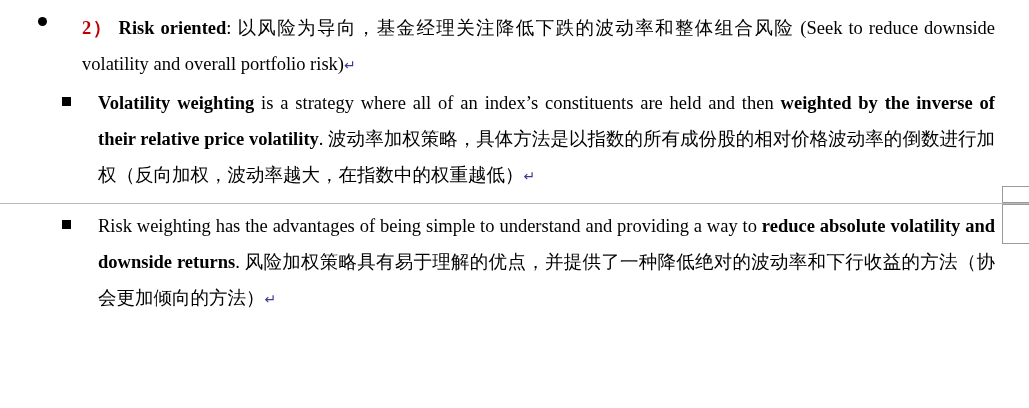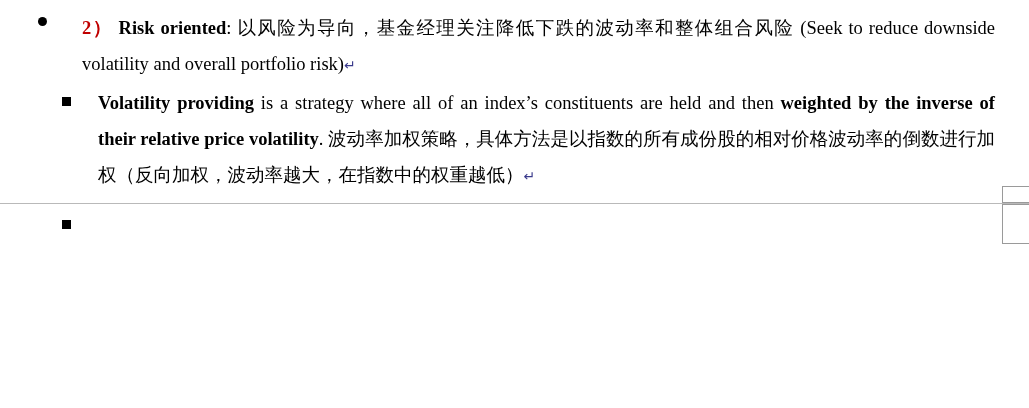--- a/index.html
+++ b/index.html
@@ -110,29 +110,32 @@
     <span class="bullet-disc"></span>
     <div class="para">
       <span class="marker-num">2）</span>
       <span class="b">Risk oriented</span><span>: 以风险为导向，基金经理关注降低下跌的波动率和整体组合风险 (Seek to reduce downside volatility and overall portfolio risk)</span><span class="ret">↵</span>
     </div>
   </div>
 
   <div class="lvl2 block-b">
     <span class="bullet-square"></span>
     <div class="para">
-      <span class="b">Volatility providing</span><span> is a strategy where all of an index’s constituents are held and then </span><span class="b">weighted by the inverse of their relative price volatility</span><span>. 波动率加权策略，具体方法是以指数的所有成份股的相对价格波动率的倒数进行加权（反向加权，波动率越大，在指数中的权重越低）</span><span class="ret">↵</span>
+      <span class="b">Volatility weighting</span><span> is a strategy where all of an index’s constituents are held and then </span><span class="b">weighted by the inverse of their relative price volatility</span><span>. 波动率加权策略，具体方法是以指数的所有成份股的相对价格波动率的倒数进行加权（反向加权，波动率越大，在指数中的权重越低）</span><span class="ret">↵</span>
     </div>
   </div>
 
   <div class="divider" id="divider-top"></div>
   <div class="edge-mark" id="edge-mark-1"></div>
   <div class="edge-mark" id="edge-mark-2"></div>
 
   <div class="lvl2 block-c">
     <span class="bullet-square"></span>
   </div>
 
   <div class="lvl2 block-d">
     <span class="bullet-square"></span>
+    <div class="para">
+      <span>Risk weighting has the advantages of being simple to understand and providing a way to </span><span class="b">reduce absolute volatility and downside returns</span><span>. 风险加权策略具有易于理解的优点，并提供了一种降低绝对的波动率和下行收益的方法（协会更加倾向的方法）</span><span class="ret">↵</span>
+    </div>
   </div>
 
 </div>
 
 </body></html>

